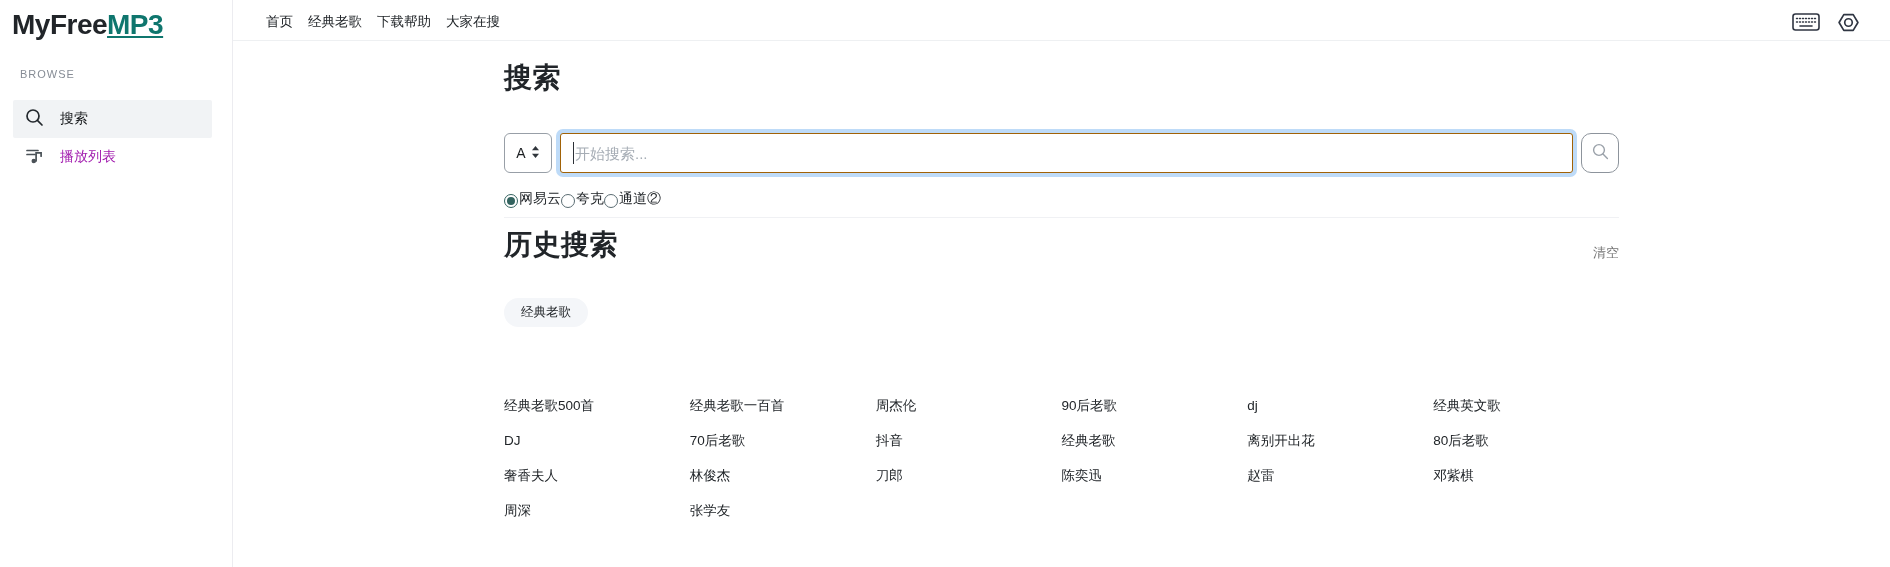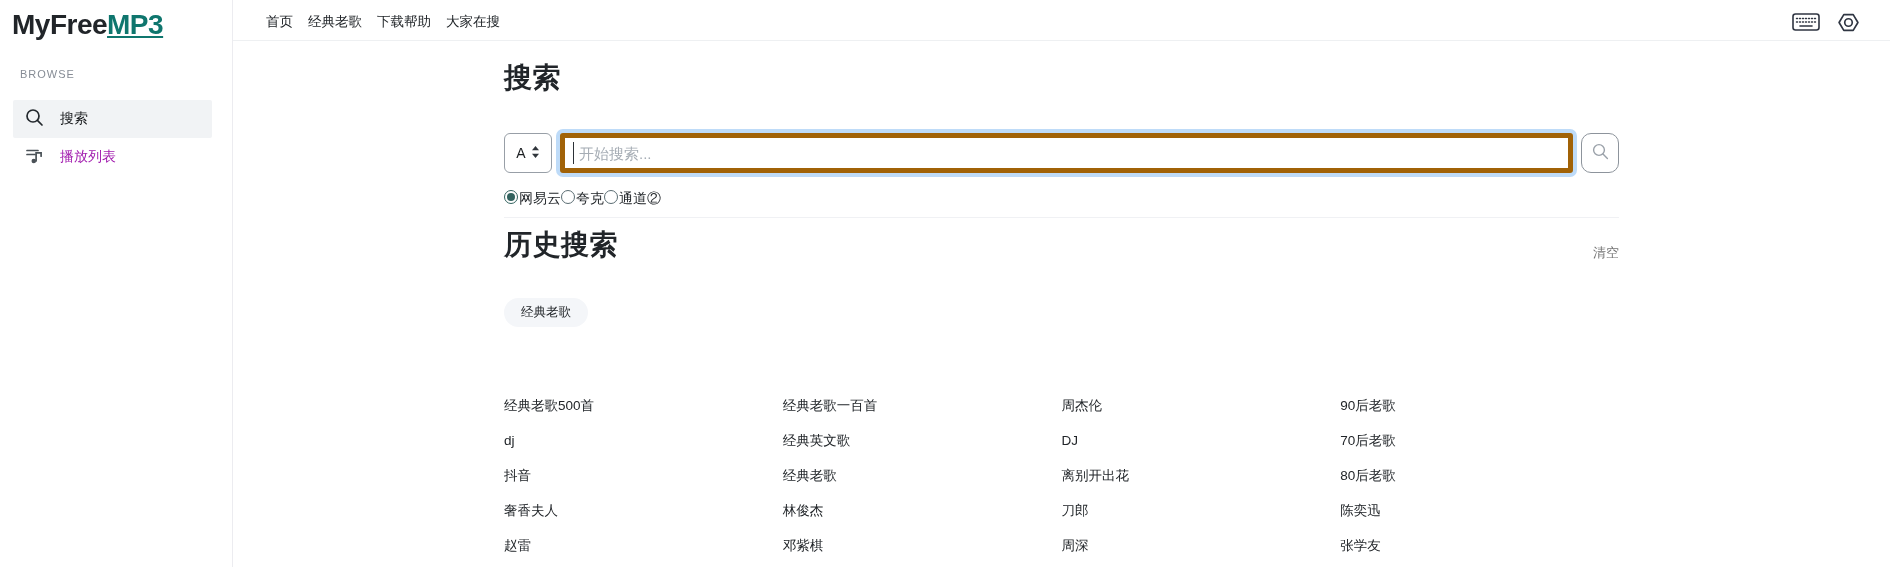--- a/index.html
+++ b/index.html
@@ -31,46 +31,46 @@
   .main { margin-left:233px; }
   .container { width:1115px; margin:0 auto; }
   h1.page-h { font-size:28px; font-weight:700; letter-spacing:.5px; line-height:34px; }
   .h-search { margin-top:20px; }
 
   .search-row { margin-top:38px; display:flex; align-items:stretch; height:40px; gap:8px; }
   .engine-select { width:48px; border:1px solid #989fa7; border-radius:6px; background:#fff;
                    display:flex; align-items:center; justify-content:center; gap:5px;
                    font-size:14px; cursor:pointer; color:#1b1e21; }
   .input-wrap { flex:1; position:relative; }
-  .search-input { width:100%; height:100%; border:5px solid #a16207; border-radius:3px;
+  .search-input { width:100%; height:100%; border:1px solid #a16207; border-radius:3px;
                   box-shadow:0 0 0 4px #bedbf8; outline:none; padding:0 14px;
                   font-size:15px; font-family:"Liberation Sans", sans-serif; color:#212529; }
   .search-input::placeholder { color:#a6adb5; }
   .caret { position:absolute; left:13px; top:9px; width:1px; height:22px; background:#2c3137; }
   .search-btn { width:38px; border:1px solid #8d949c; border-radius:10px; background:#fff;
                 display:flex; align-items:center; justify-content:center; cursor:pointer; }
 
   .sources { margin-top:17px; display:flex; align-items:center; font-size:14px; }
-  .radio-option { display:flex; align-items:flex-start; cursor:pointer; gap:1px; }
+  .radio-option { display:flex; align-items:flex-end; cursor:pointer; gap:1px; }
   .radio-circle { width:14px; height:14px; border:1px solid #5b6d73; border-radius:50%;
                   background:#fff; position:relative; display:inline-block; }
   .radio-option.checked .radio-circle { border-color:#33635f; }
   .radio-option.checked .radio-circle::after { content:""; position:absolute; inset:2px;
                   background:#33635f; border-radius:50%; }
 
   .divider { margin-top:9px; border:none; border-top:1px solid #f0f1f4; height:0; }
 
   .history-row { margin-top:10px; display:flex; align-items:flex-end; justify-content:space-between; }
   .clear-link { font-size:13px; color:#737373; cursor:pointer; }
 
   .tags-row { margin-top:36px; }
   .tag-chip { display:inline-block; padding:6px 17px; background:#f4f6f9; border-radius:15px;
               font-size:12.5px; color:#212529; cursor:pointer; }
 
-  .hot-grid { margin-top:61px; display:grid; grid-template-columns:repeat(4,1fr);
+  .hot-grid { margin-top:61px; display:grid; grid-template-columns:repeat(6,1fr);
               grid-auto-rows:35px; align-items:center; font-size:13.5px; }
   .hot-item { cursor:pointer; white-space:nowrap; }
 </style>
 </head>
 <body>
 
 <aside class="sidebar">
   <div class="logo"><span>MyFree</span><span class="mp3">MP3</span></div>
 
   <div class="browse-label">BROWSE</div>

